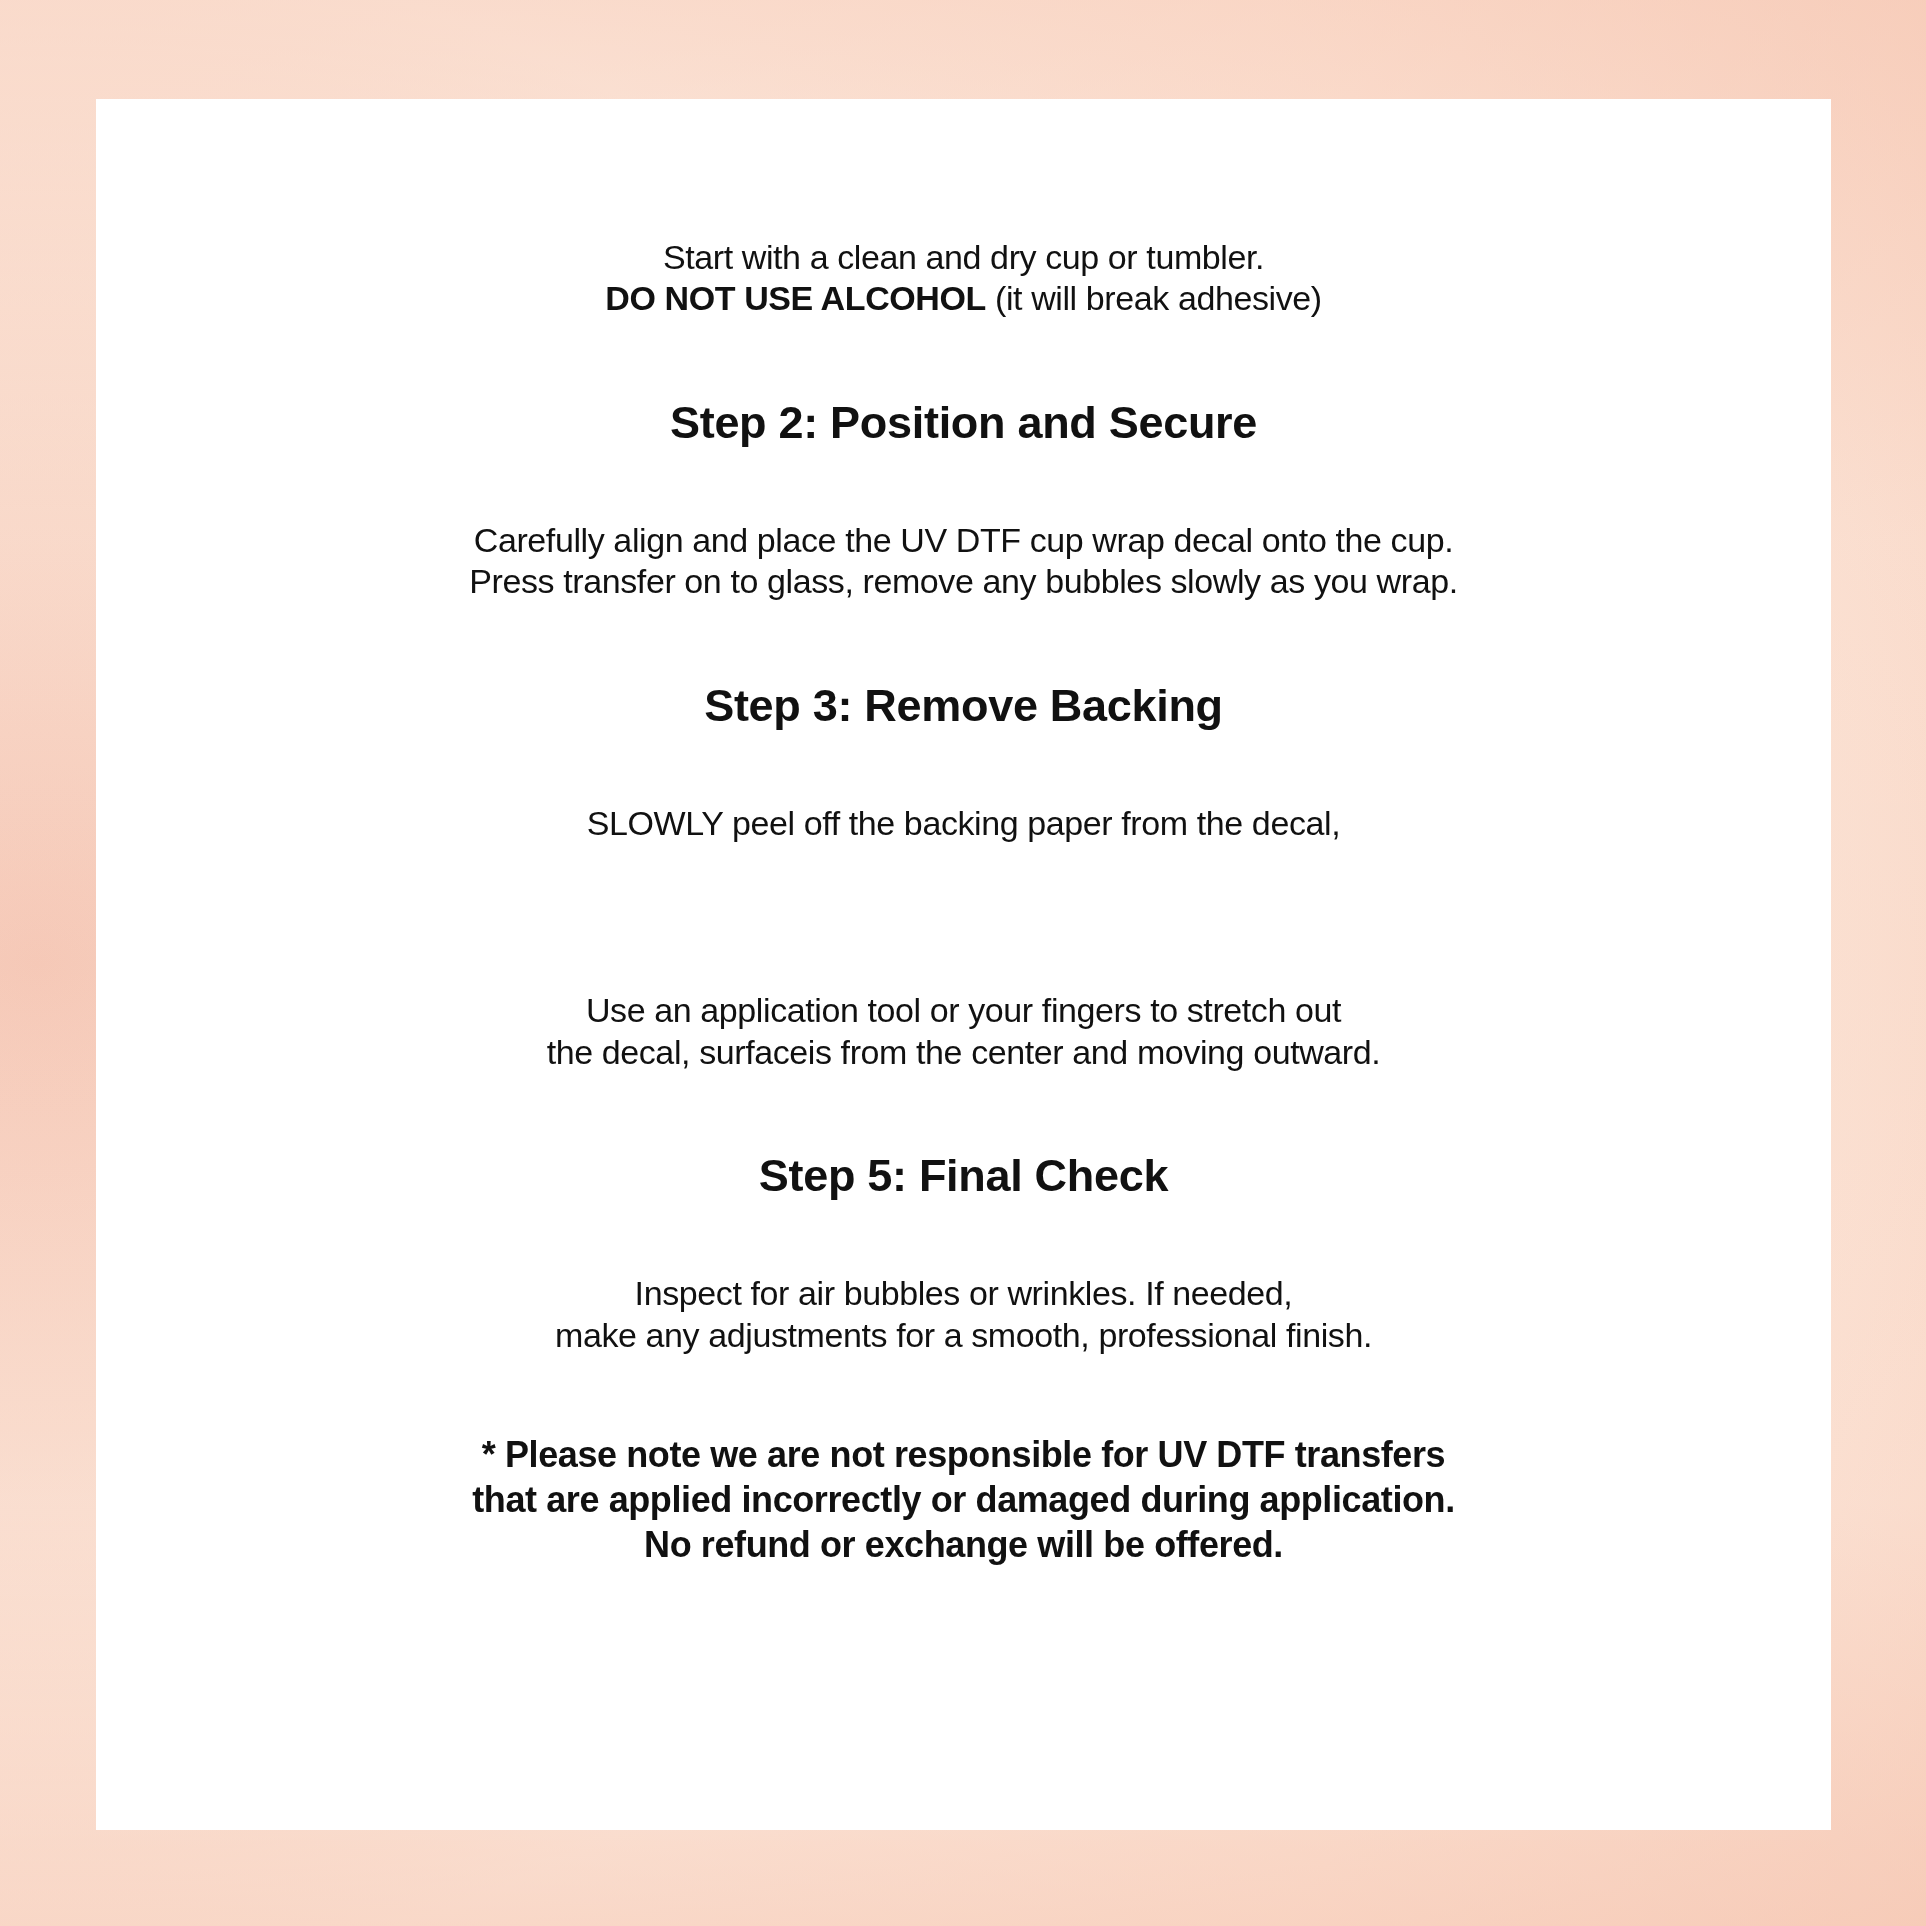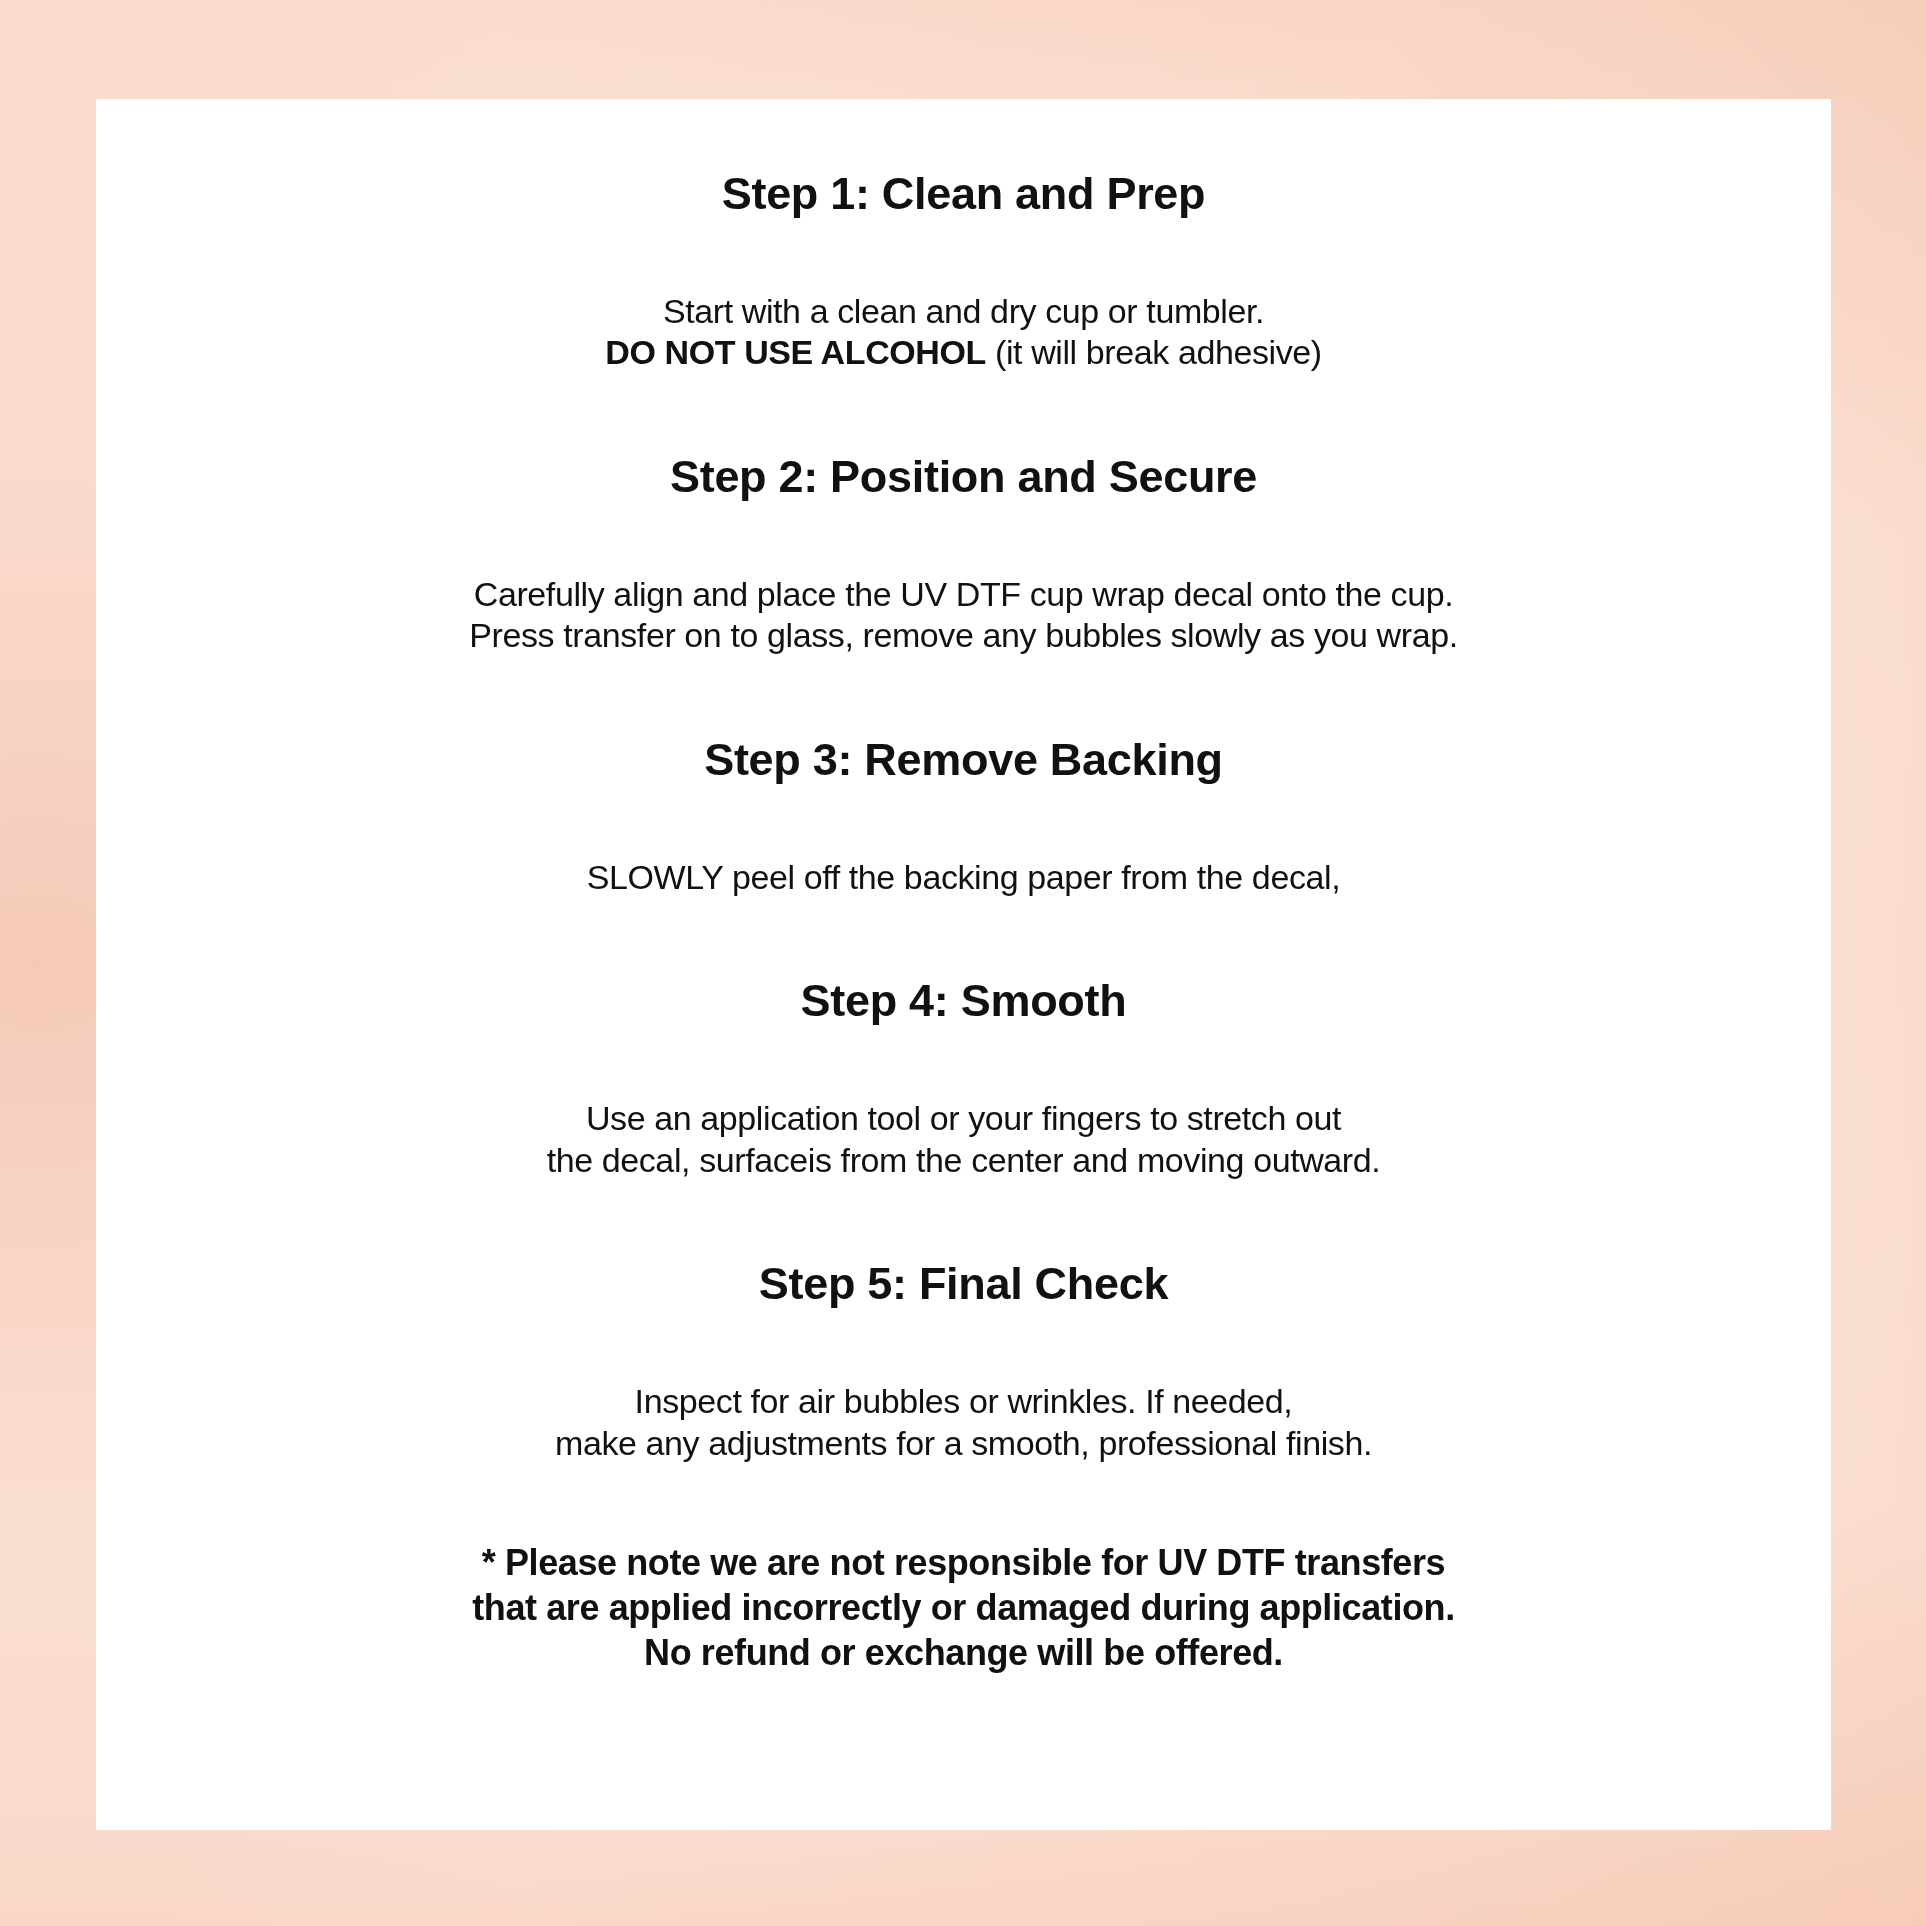--- a/index.html
+++ b/index.html
@@ -74,21 +74,20 @@
 </style>
 </head>
 <body>
 
 <div class="page">
   <div class="card">
     <div class="content">
 
       <div class="spacer-top"></div>
 
-      <p class="step-title">Step 1: Clean and Prep</p>
       <div class="gap-md"></div>
       <p class="step-body">
         <span class="line">Start with a clean and dry cup or tumbler.</span>
         <span class="line"><span class="strong">DO NOT USE ALCOHOL</span><span> (it will break adhesive)</span></span>
       </p>
 
       <div class="gap-lg"></div>
 
       <p class="step-title">Step 2: Position and Secure</p>
       <div class="gap-md"></div>
@@ -100,21 +99,20 @@
       <div class="gap-lg"></div>
 
       <p class="step-title">Step 3: Remove Backing</p>
       <div class="gap-md"></div>
       <p class="step-body">
         <span class="line">SLOWLY peel off the backing paper from the decal,</span>
       </p>
 
       <div class="gap-lg"></div>
 
-      <p class="step-title">Step 4: Smooth</p>
       <div class="gap-md"></div>
       <p class="step-body">
         <span class="line">Use an application tool or your fingers to stretch out</span>
         <span class="line">the decal, surfaceis from the center and moving outward.</span>
       </p>
 
       <div class="gap-lg"></div>
 
       <p class="step-title">Step 5: Final Check</p>
       <div class="gap-md"></div>

